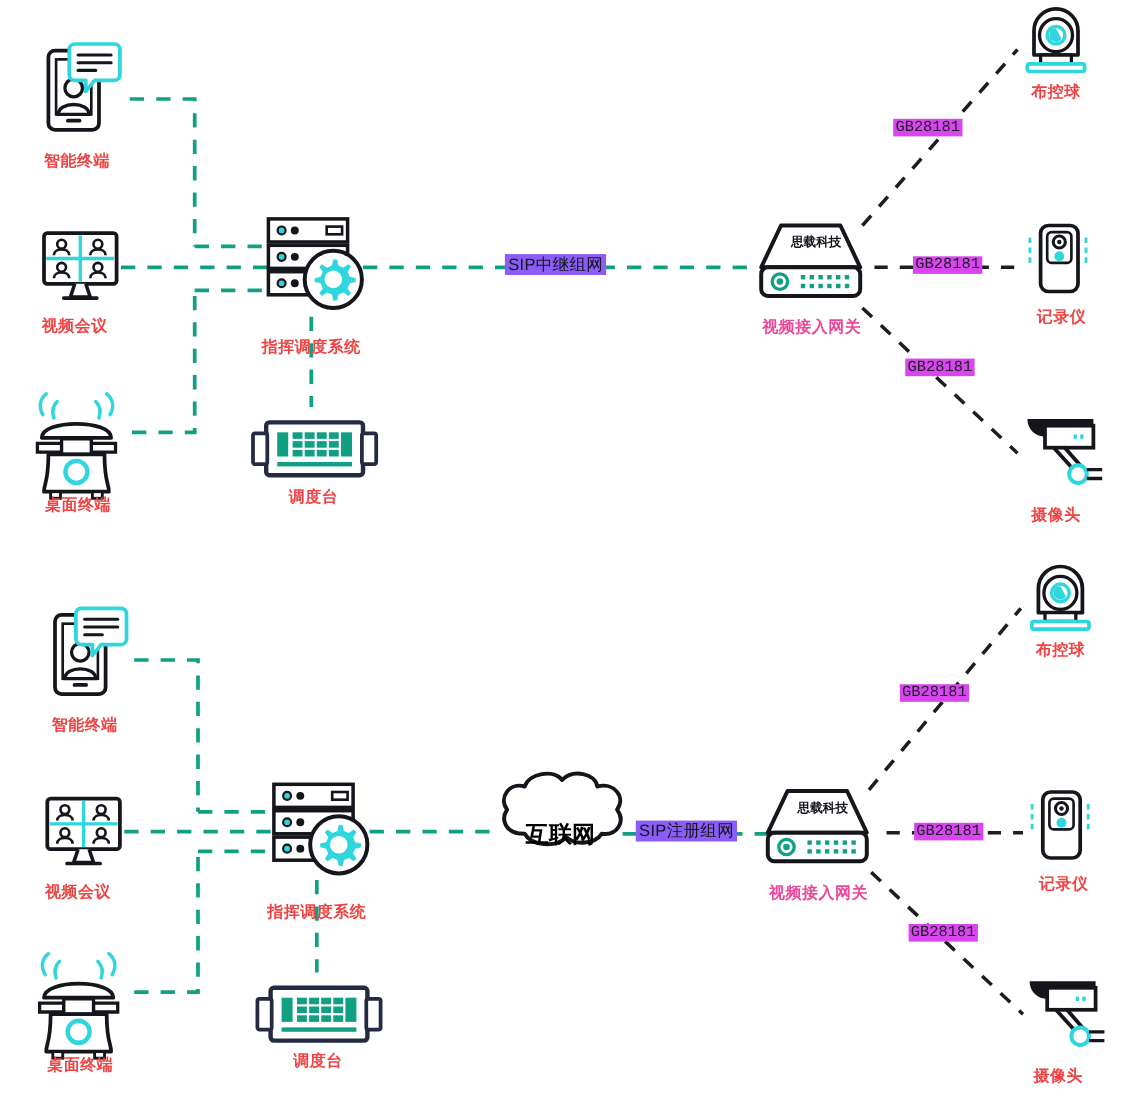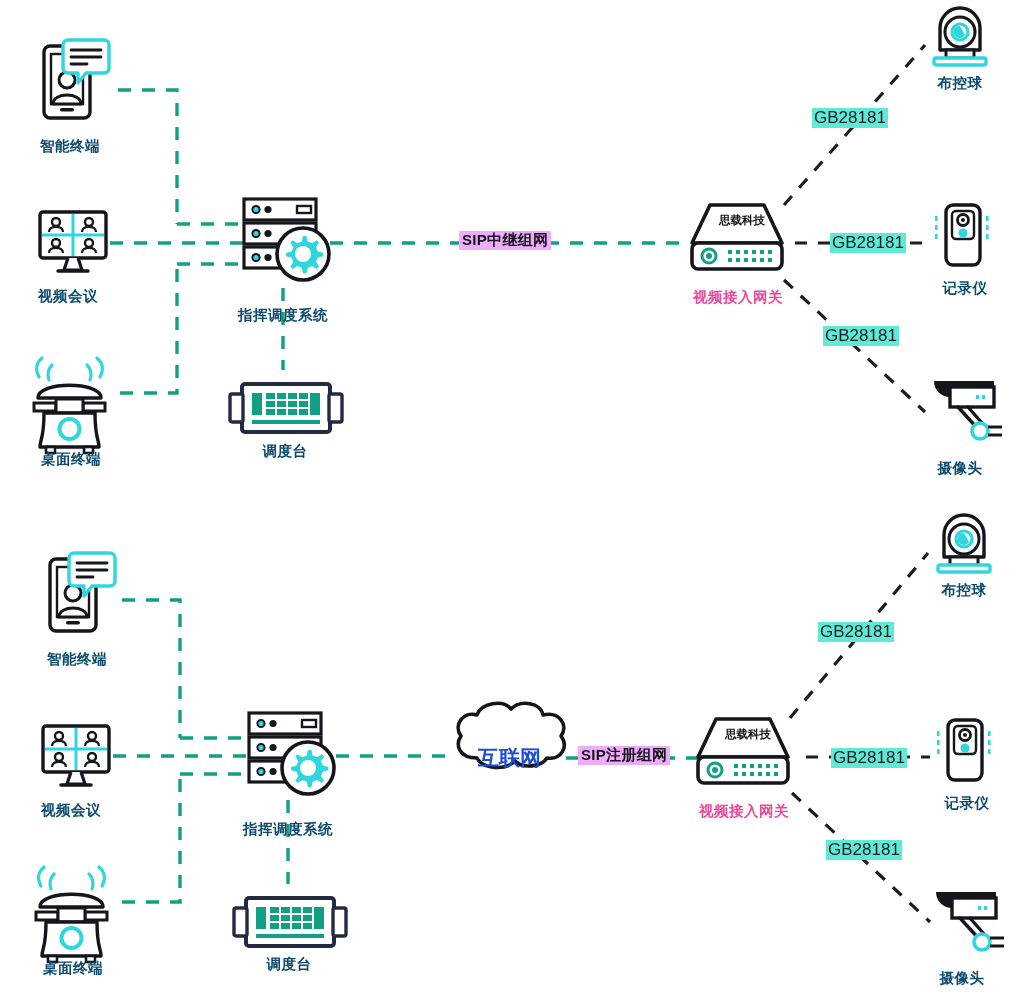--- a/index.html
+++ b/index.html
@@ -1,23 +1,23 @@
 <!DOCTYPE html>
 <html><head>
 <meta charset="utf-8">
 <style>
   html,body{margin:0;padding:0;background:#fff;}
   body{width:1024px;height:999px;font-family:"Liberation Sans","DejaVu Sans",sans-serif;}
   #stage{position:relative;width:1024px;height:999px;overflow:hidden;background:#fff;}
   .node{position:absolute;display:flex;flex-direction:column;align-items:center;}
-  .caption{margin-top:9px;font-size:14.5px;font-weight:700;color:#0c4a6e;white-space:nowrap;letter-spacing:.5px;}
+  .caption{margin-top:9px;font-size:14.5px;font-weight:700;color:#ef4444;white-space:nowrap;letter-spacing:.5px;}
   .caption.accent{color:#ec4899;}
-  .edgelabel{position:absolute;font-size:15px;font-weight:700;color:#14161c;white-space:nowrap;background:#f0abfc;padding:0 3px;letter-spacing:.3px;}
-  .gblabel{position:absolute;font-size:17px;font-weight:400;color:#1b1d23;white-space:nowrap;background:#5eead4;padding:0 2px;font-family:Liberation Sans, sans-serif;}
-  .cloudtext{position:absolute;font-size:21px;font-weight:700;color:#1d4ed8;white-space:nowrap;}
+  .edgelabel{position:absolute;font-size:15px;font-weight:400;color:#14161c;white-space:nowrap;background:#8b5cf6;padding:0 3px;letter-spacing:.3px;}
+  .gblabel{position:absolute;font-size:14px;font-weight:400;color:#1b1d23;white-space:nowrap;background:#d946ef;padding:0 2px;font-family:Liberation Mono, monospace;}
+  .cloudtext{position:absolute;font-size:21px;font-weight:700;color:#000000;white-space:nowrap;}
   svg.links{position:absolute;left:0;top:0;width:1024px;height:999px;pointer-events:none;}
   .brandtxt{font-size:11.5px;font-weight:700;font-family:"Liberation Serif","DejaVu Serif",serif;fill:#14161c;}
 </style>
 </head>
 <body>
 
 <div id="stage">
 
   <svg class="links" viewBox="0 0 1024 999">
     <g stroke="#12a085" stroke-width="3.4" fill="none" stroke-dasharray="13 11" stroke-linecap="butt">

